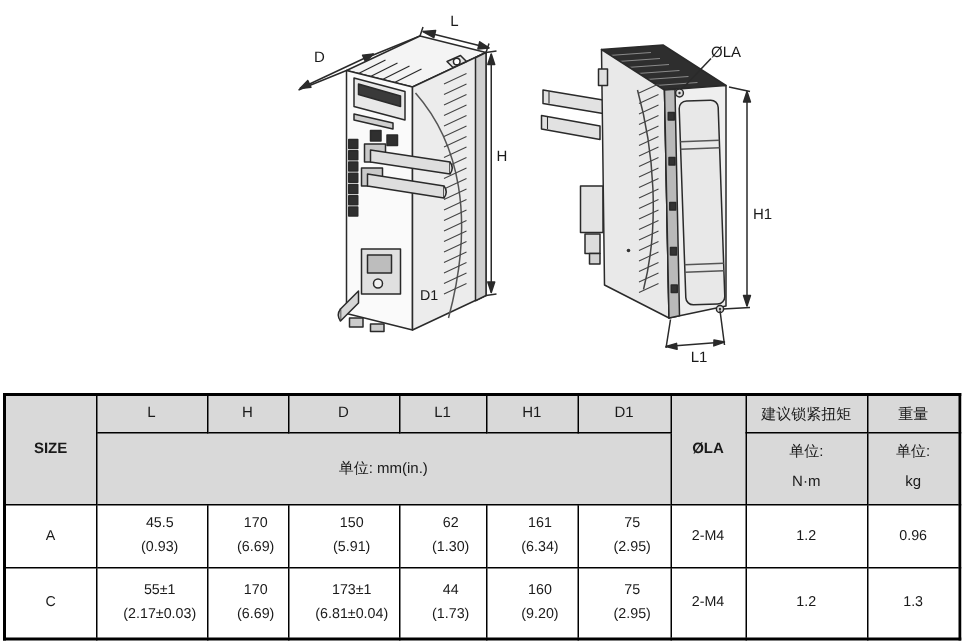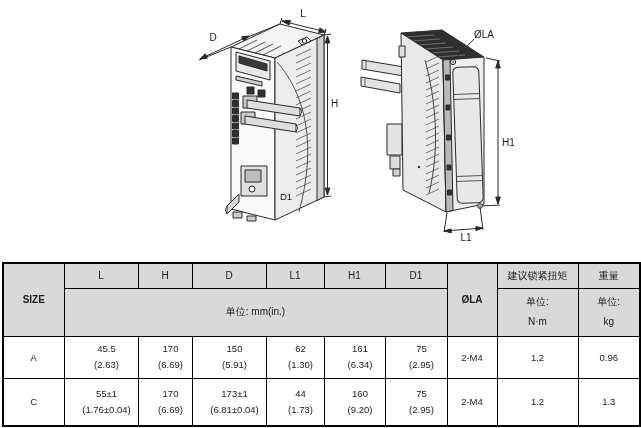--- a/index.html
+++ b/index.html
@@ -216,21 +216,21 @@
       </td>
       <td class="unit-stack">
         <div>单位:</div>
         <div>kg</div>
       </td>
     </tr>
     <tr class="data1">
       <td>A</td>
       <td class="two-line">
             <div>45.5</div>
-            <div>(2.63)</div>
+            <div>(0.93)</div>
           </td>
       <td class="two-line">
             <div>170</div>
             <div>(6.69)</div>
           </td>
       <td class="two-line">
             <div>150</div>
             <div>(5.91)</div>
           </td>
       <td class="two-line">
@@ -246,21 +246,21 @@
             <div>(2.95)</div>
           </td>
       <td>2-M4</td>
       <td>1.2</td>
       <td>0.96</td>
     </tr>
     <tr class="data2">
       <td>C</td>
       <td class="two-line">
             <div>55±1</div>
-            <div>(1.76±0.04)</div>
+            <div>(2.17±0.03)</div>
           </td>
       <td class="two-line">
             <div>170</div>
             <div>(6.69)</div>
           </td>
       <td class="two-line">
             <div>173±1</div>
             <div>(6.81±0.04)</div>
           </td>
       <td class="two-line">

